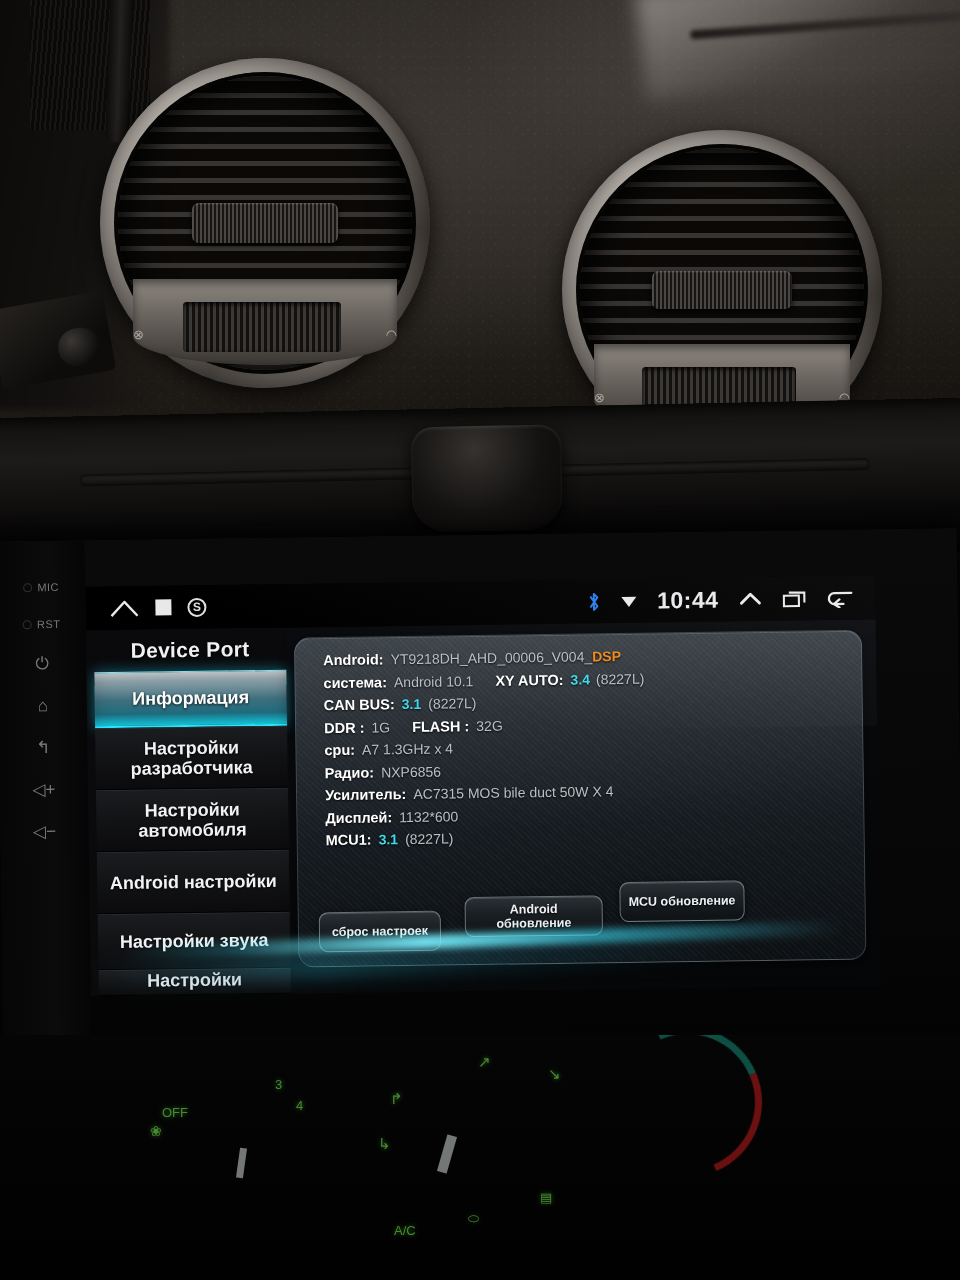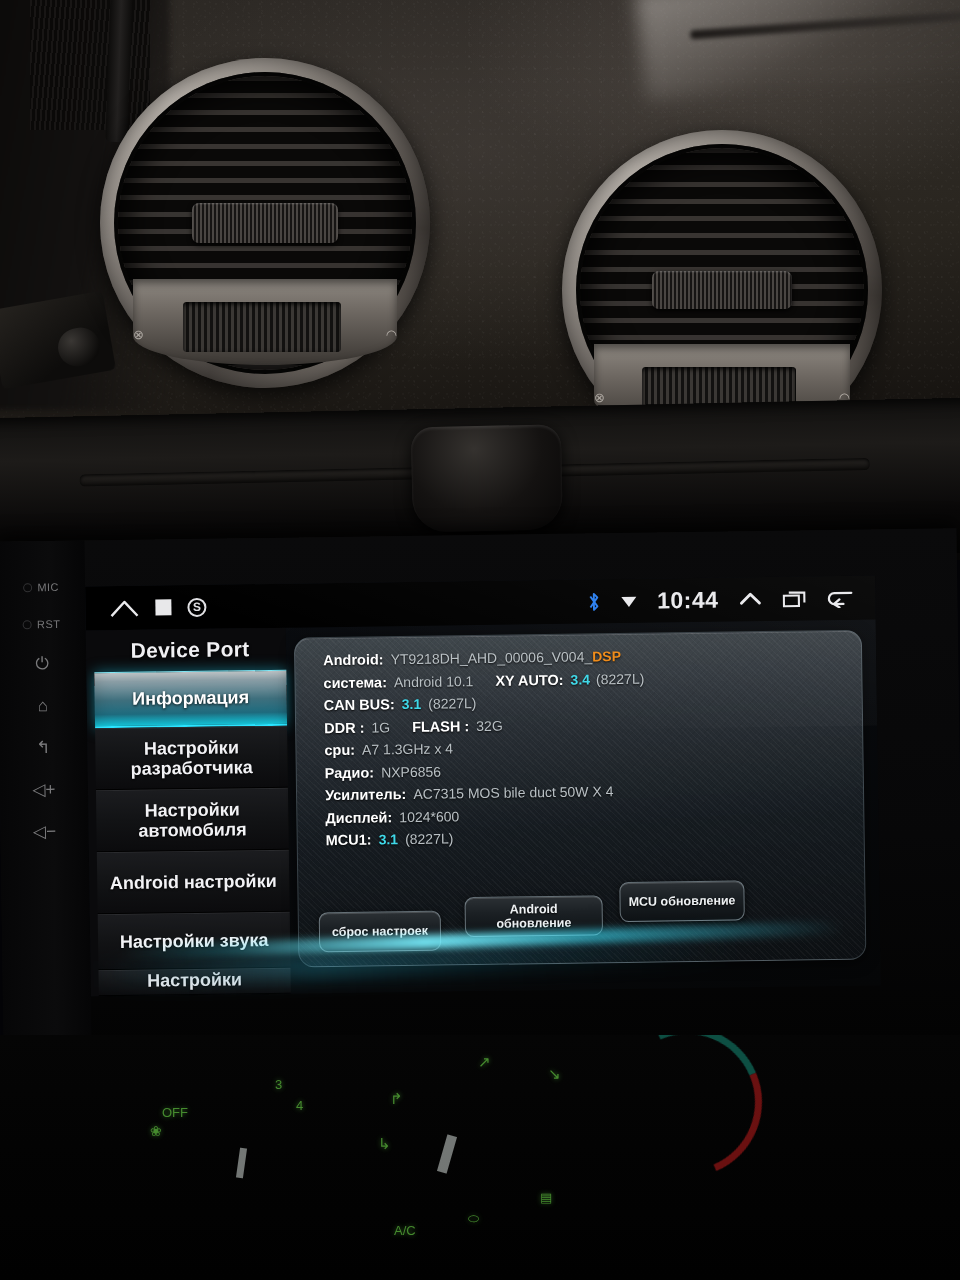--- a/index.html
+++ b/index.html
@@ -428,21 +428,21 @@
                 <span class="val dim">NXP6856</span>
               </div>
 
               <div class="irow">
                 <span class="lbl">Усилитель:</span>
                 <span class="val dim">AC7315 MOS bile duct 50W X 4</span>
               </div>
 
               <div class="irow">
                 <span class="lbl">Дисплей:</span>
-                <span class="val dim">1024*600</span>
+                <span class="val dim">1132*600</span>
               </div>
 
               <div class="irow">
                 <span class="lbl">MCU1:</span>
                 <span class="val cyan">3.1</span>
                 <span class="val dim" style="margin-left:7px">(8227L)</span>
               </div>
 
             </div>
 

